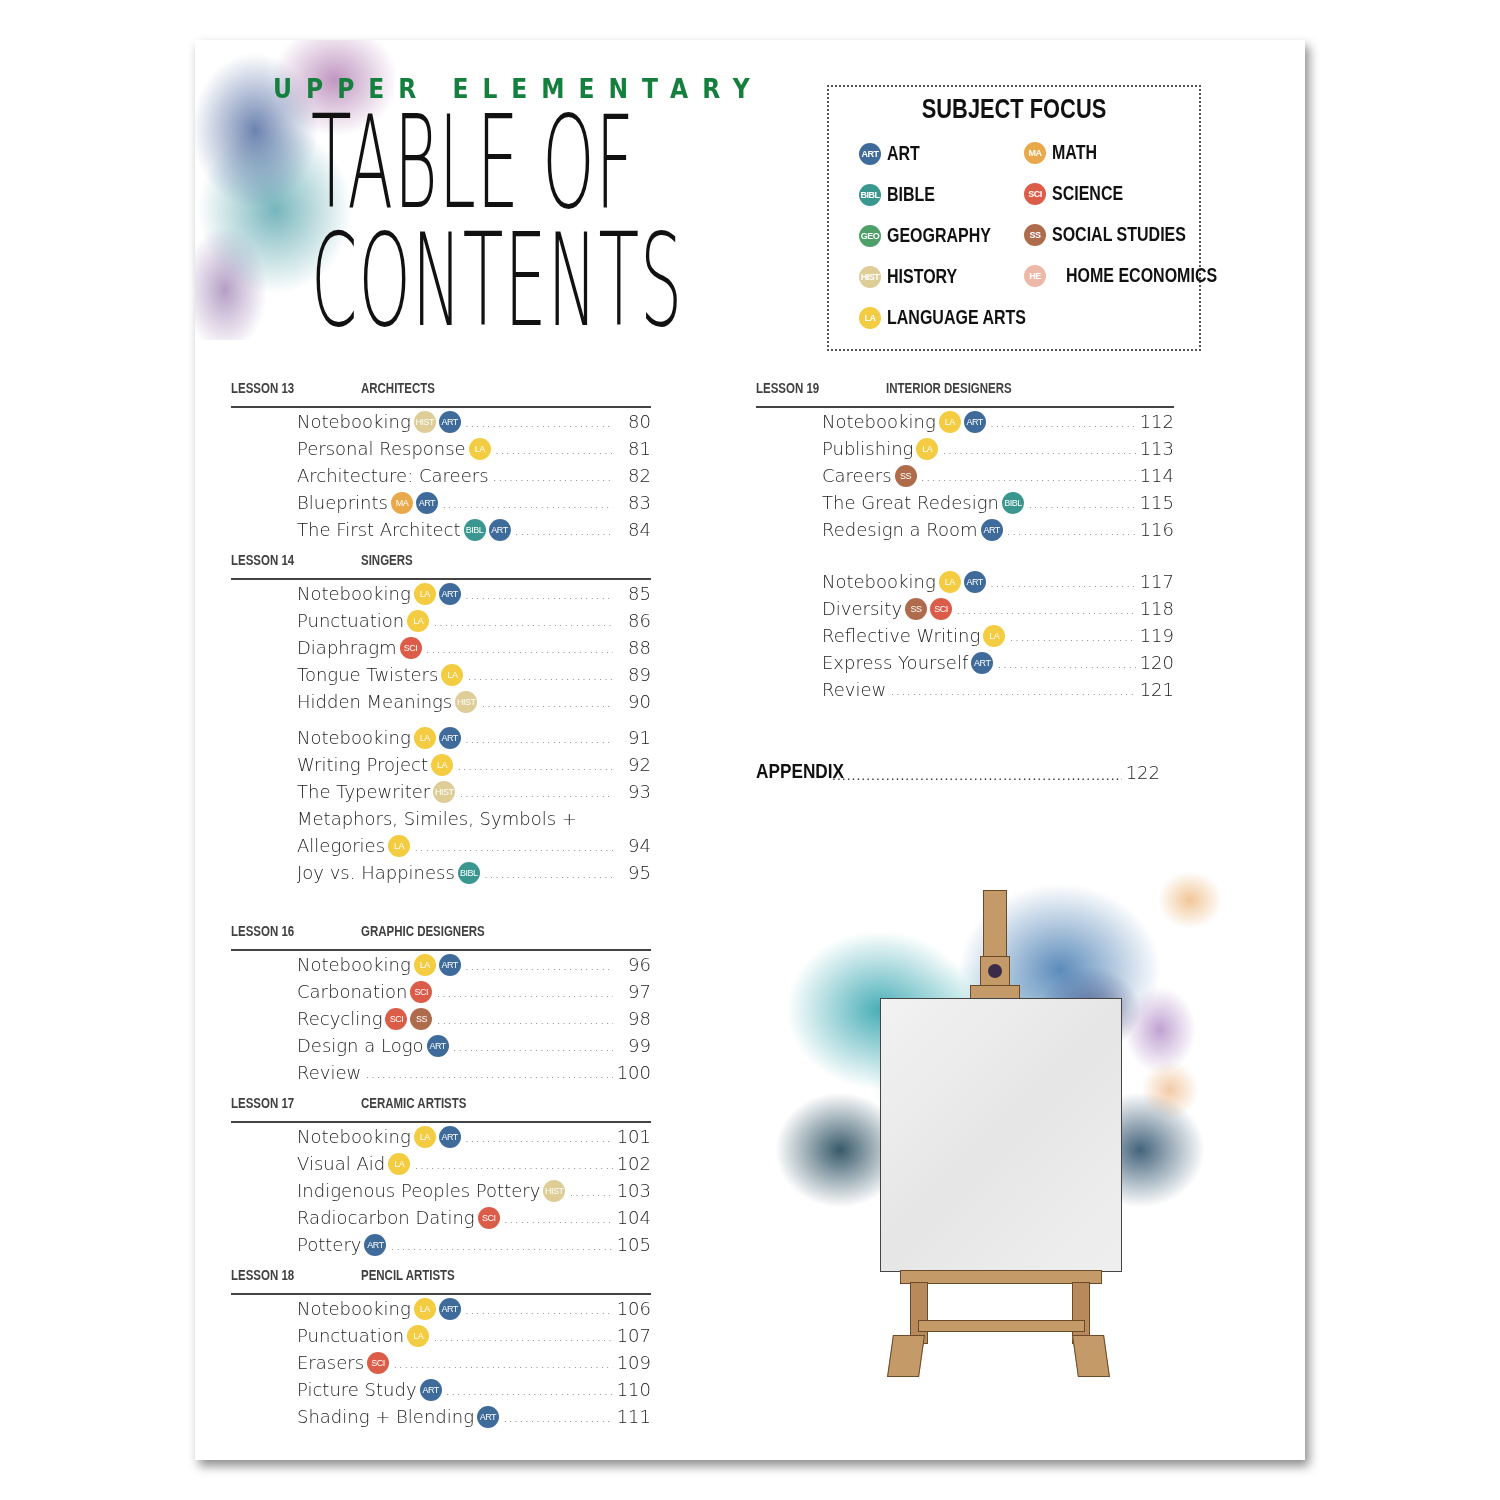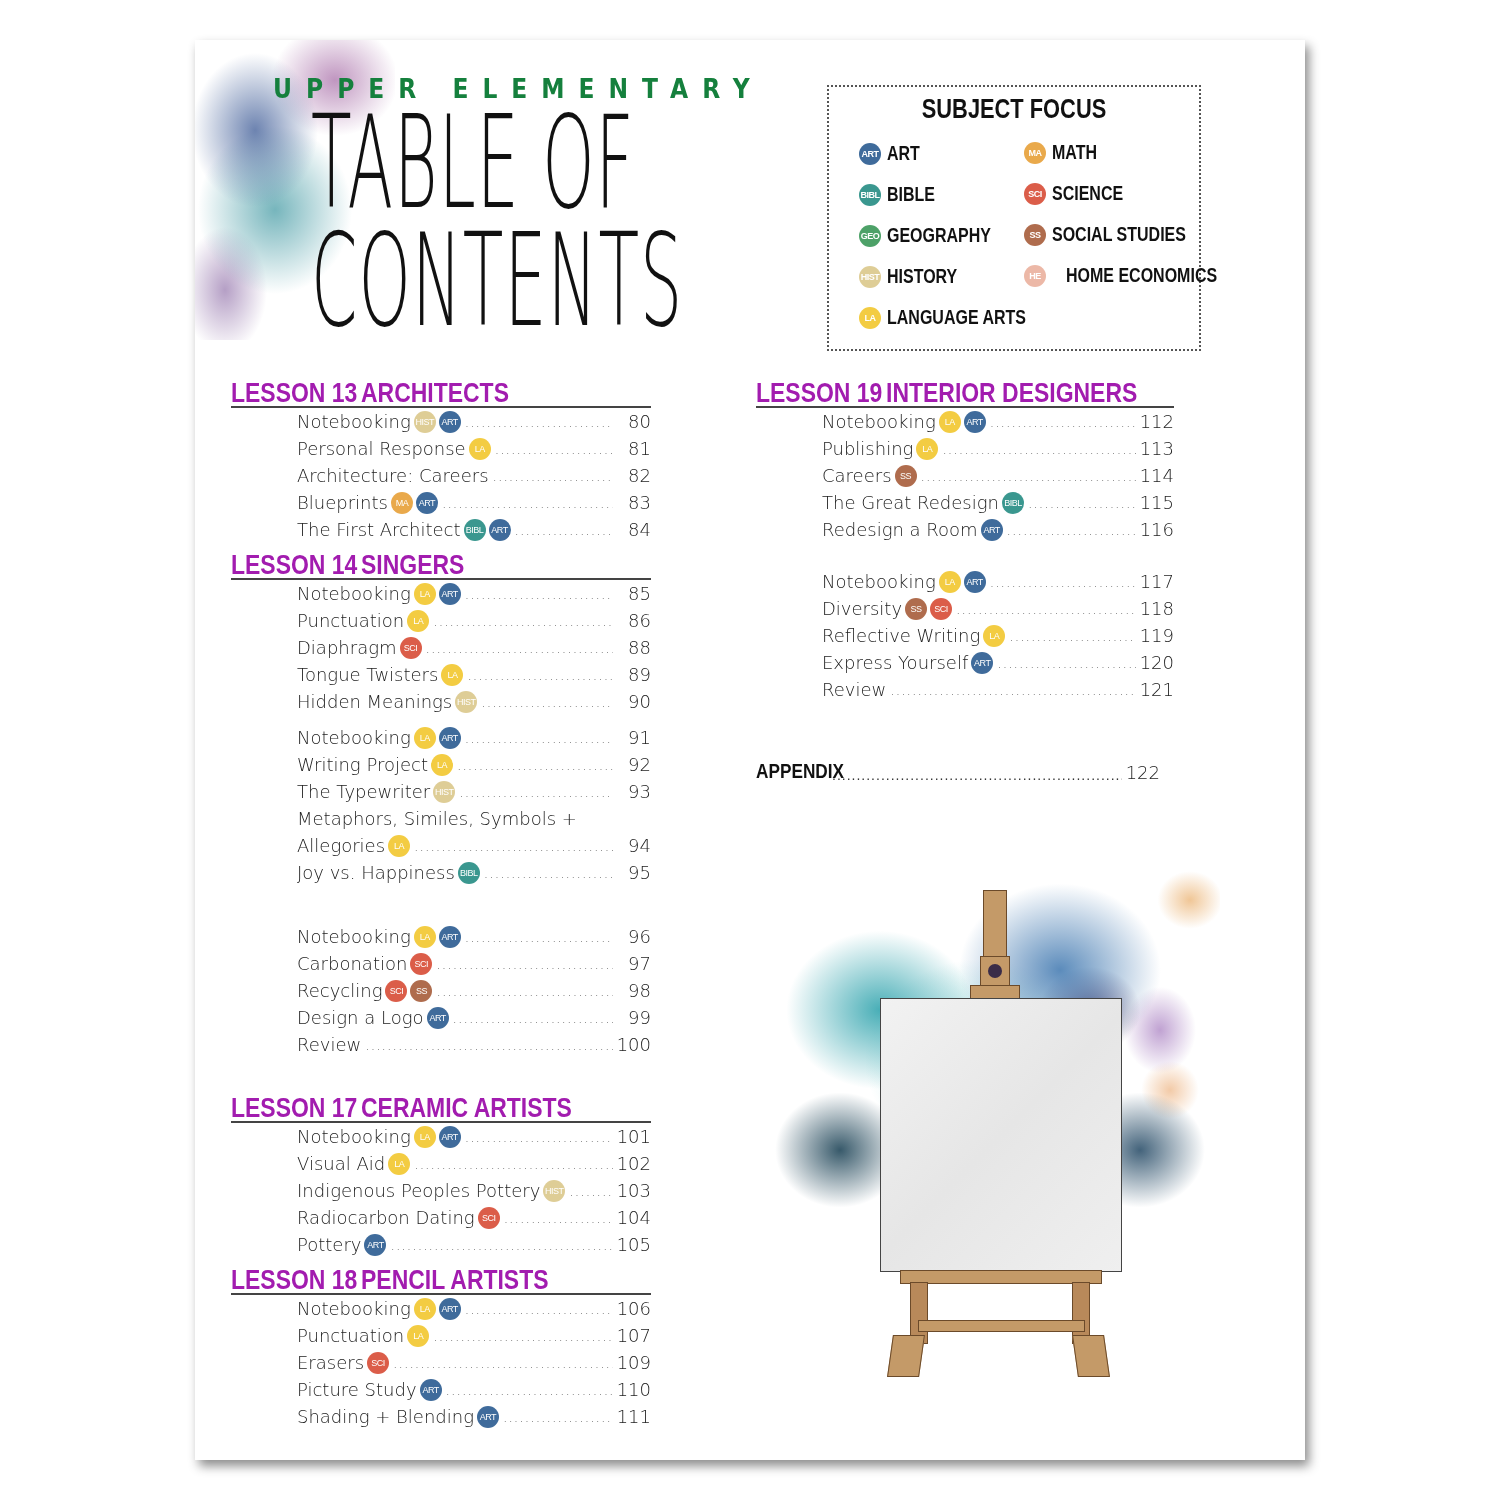--- a/index.html
+++ b/index.html
@@ -14,21 +14,21 @@
   }
   .title-block{position:absolute;left:78px;top:34px;}
   .subtitle{font-family:"DejaVu Sans Condensed","DejaVu Sans",sans-serif;font-weight:bold;font-size:26px;letter-spacing:14px;color:#15803d;white-space:nowrap;}
   .big-title{position:absolute;left:38px;top:30px;font-family:"DejaVu Sans",sans-serif;font-weight:200;font-size:128px;line-height:118px;color:#111;transform:scaleX(0.52);transform-origin:left top;white-space:nowrap;letter-spacing:2px;}
   .subject-box{position:absolute;left:632px;top:45px;width:374px;height:266px;border:2px dotted #555;box-sizing:border-box;}
   .subject-box h2{margin:0;position:absolute;top:6px;left:0;width:100%;text-align:center;font-family:"Liberation Sans Narrow","Liberation Sans",sans-serif;font-weight:bold;font-size:28px;transform:scaleX(0.78);color:#111;}
   .legend-item{position:absolute;display:flex;align-items:center;gap:6px;font-family:"Liberation Sans Narrow","Liberation Sans",sans-serif;font-weight:bold;font-size:20px;color:#111;white-space:nowrap;}
   .legend-item .lbl{display:inline-block;transform:scaleX(0.8);transform-origin:left center;}
   .badge{display:inline-flex;align-items:center;justify-content:center;width:22px;height:22px;border-radius:50%;color:#fff;font-family:"Liberation Sans Narrow","Liberation Sans",sans-serif;font-size:9px;letter-spacing:-0.5px;flex-shrink:0;opacity:0.92;}
   .lesson{position:absolute;width:420px;}
-  .lesson-head{display:flex;align-items:center;border-bottom:2px solid #444;height:26px;font-family:"Liberation Sans Narrow","Liberation Sans",sans-serif;font-weight:bold;font-size:28px;color:#a21caf;}
+  .lesson-head{display:flex;align-items:flex-start;border-bottom:2px solid #444;height:26px;font-family:"Liberation Sans Narrow","Liberation Sans",sans-serif;font-weight:bold;font-size:14px;color:#404040;}
   .lesson-head .num{width:130px;display:inline-block;transform:scaleX(0.82);transform-origin:left bottom;white-space:nowrap;}
   .lesson-head .name{display:inline-block;transform:scaleX(0.82);transform-origin:left bottom;white-space:nowrap;}
   .entries{margin-left:66px;}
   .entry{display:flex;align-items:center;height:27px;font-family:"DejaVu Sans",sans-serif;font-weight:300;font-size:18px;color:#222;white-space:nowrap;}
   .entry .t{flex-shrink:0;}
   .entry .icons{display:inline-flex;gap:3px;margin-left:3px;flex-shrink:0;}
   .entry .dots{flex:1;overflow:hidden;margin:0 4px;color:#333;letter-spacing:1px;font-size:14px;}
   .entry .dots::before{content:"........................................................................................................................";}
   .entry .pg{flex-shrink:0;min-width:34px;text-align:right;}
   .entry.nodots .dots::before{content:"";}
@@ -260,20 +260,24 @@
             <span class="t">Joy vs. Happiness</span>
             <span class="icons">
               <span class="badge" style="background: rgb(42, 143, 134);">BIBL</span>
             </span>
             <span class="dots"></span>
             <span class="pg">95</span>
           </div>
         </div>
       </div>
       <div class="lesson" style="left: 36px; top: 883px; width: 420px;">
+        <div class="lesson-head">
+          <span class="num">LESSON 16</span>
+          <span class="name">GRAPHIC DESIGNERS</span>
+        </div>
         <div class="entries">
           <div class="entry">
             <span class="t">Notebooking</span>
             <span class="icons">
               <span class="badge" style="background: rgb(242, 200, 50);">LA</span>
               <span class="badge" style="background: rgb(47, 95, 147);">ART</span>
             </span>
             <span class="dots"></span>
             <span class="pg">96</span>
           </div>

